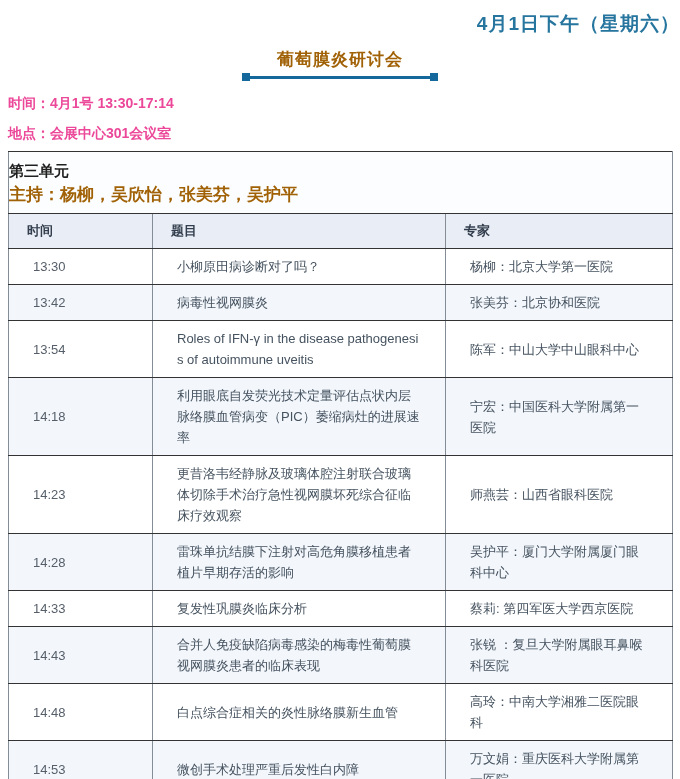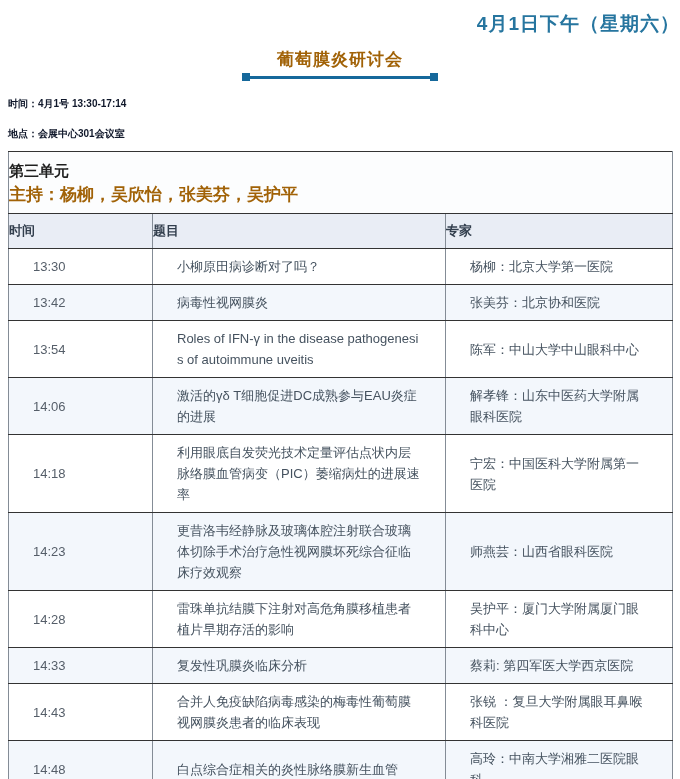--- a/index.html
+++ b/index.html
@@ -35,23 +35,23 @@
   .title-underline .cap {
     width: 8px; height: 8px;
     background: #15689b;
   }
   .title-underline .bar {
     width: 180px; height: 3px;
     background: #15689b;
   }
   .info-line {
     margin: 15px 0 0 8px;
-    font-size: 10px;
+    font-size: 14px;
     font-weight: bold;
-    color: #0f172a;
+    color: #ec4899;
     line-height: 15px;
   }
   .schedule-table {
     margin: 10px 8px 0 8px;
     width: 664px;
     border-collapse: collapse;
     table-layout: fixed;
     border: 1px solid #333333;
   }
   .schedule-table td, .schedule-table th {
@@ -77,21 +77,21 @@
     font-size: 17px;
     font-weight: bold;
     color: #a16207;
     line-height: 19px;
   }
   .col-header th {
     background: #e9edf5;
     font-size: 13px;
     font-weight: bold;
     color: #323e4d;
-    padding: 9px 0;
+    padding: 9px 18px;
     line-height: 16px;
   }
   .schedule-table tbody td {
     font-size: 13px;
     color: #45525f;
     padding: 7px 24px;
     line-height: 21px;
   }
   .schedule-table tbody td.time-cell { color: #555e69; }
   .schedule-table tbody td.title-cell { word-break: break-all; }
@@ -141,25 +141,20 @@
     <td class="time-cell">13:42</td>
     <td class="title-cell">病毒性视网膜炎</td>
     <td class="expert-cell">张美芬：北京协和医院</td>
   </tr>
       <tr>
     <td class="time-cell">13:54</td>
     <td class="title-cell">Roles of IFN-γ in the disease pathogenesis of autoimmune uveitis</td>
     <td class="expert-cell">陈军：中山大学中山眼科中心</td>
   </tr>
       <tr>
-    <td class="time-cell">14:06</td>
-    <td class="title-cell">激活的γδ T细胞促进DC成熟参与EAU炎症的进展</td>
-    <td class="expert-cell">解孝锋：山东中医药大学附属眼科医院</td>
-  </tr>
-      <tr>
     <td class="time-cell">14:18</td>
     <td class="title-cell">利用眼底自发荧光技术定量评估点状内层脉络膜血管病变（PIC）萎缩病灶的进展速率</td>
     <td class="expert-cell">宁宏：中国医科大学附属第一医院</td>
   </tr>
       <tr>
     <td class="time-cell">14:23</td>
     <td class="title-cell">更昔洛韦经静脉及玻璃体腔注射联合玻璃体切除手术治疗急性视网膜坏死综合征临床疗效观察</td>
     <td class="expert-cell">师燕芸：山西省眼科医院</td>
   </tr>
       <tr>

